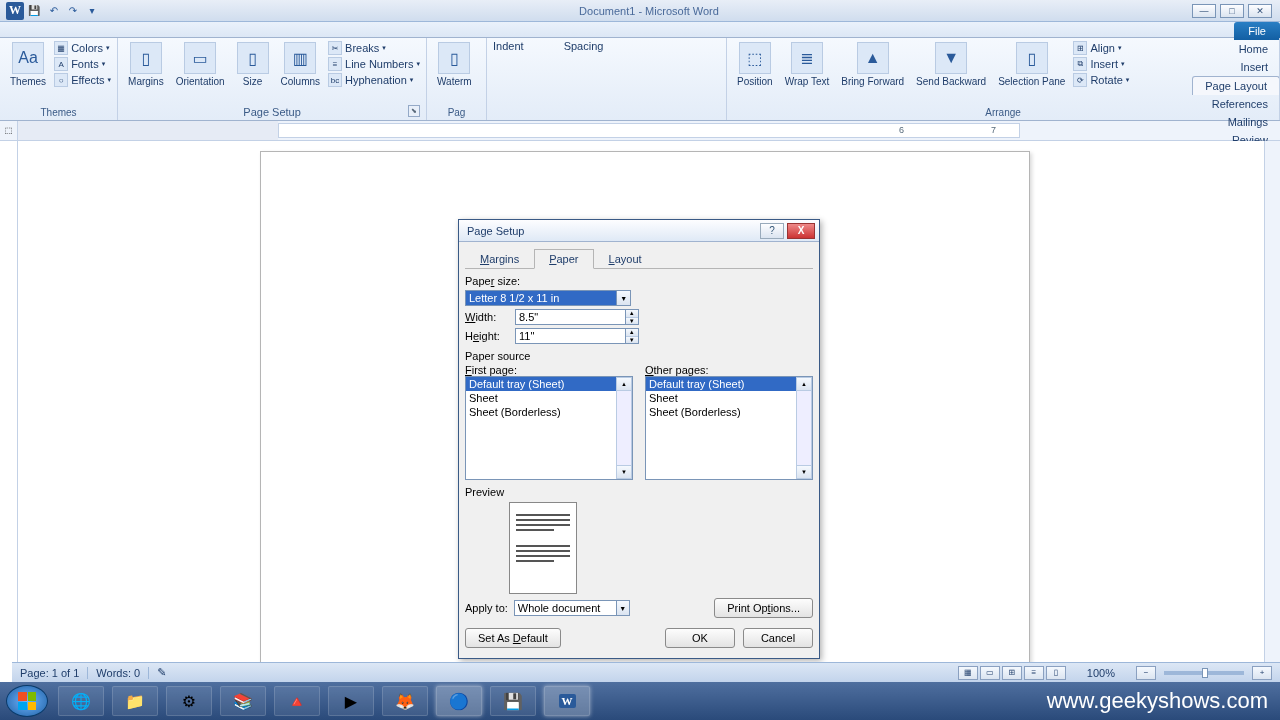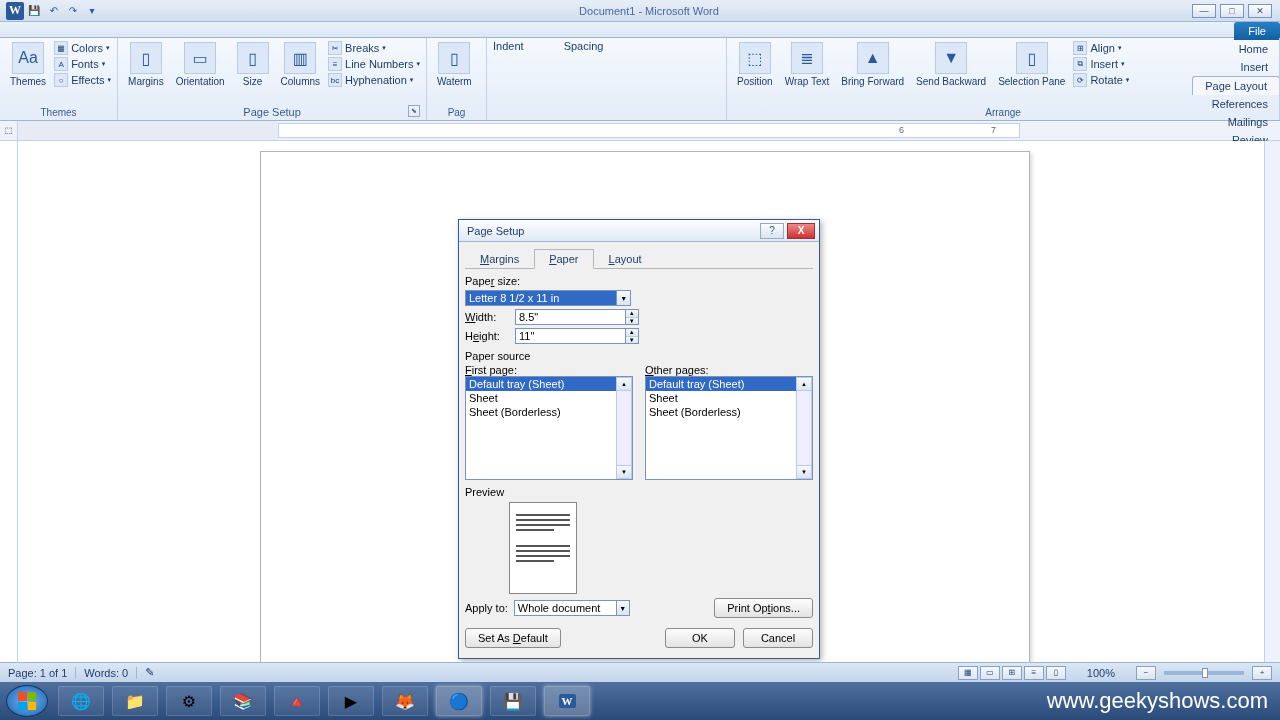--- a/index.html
+++ b/index.html
@@ -77,21 +77,21 @@
 .list-scroll .track { height:calc(100% - 28px); border:1px solid #b9cbe3; border-top:none;border-bottom:none; background:#eef;}
 .preview-box { border:1px solid #888; width:68px; height:92px; background:#fff; margin:4px 0 4px 44px; padding:8px 6px;}
 .preview-box .ln { height:2px; background:#555; margin:3px 0;}
 .preview-box .ln.short { width:70%;}
 .preview-box .gap { height:8px;}
 .dlg-bottom-btns { display:flex; gap:8px; margin-top:10px;justify-content:space-between;}
 .btn { border:1px solid #8a8a8a; background:linear-gradient(#fdfdfd,#e3e3e3); padding:3px 12px; border-radius:3px; min-width:70px; text-align:center; cursor:default;}
 .btn.small { min-width:0;}
 
 
-.statusbar { position:absolute; bottom:38px; left:0; right:0; height:20px; background:linear-gradient(#dce7f5,#c3d4ec); border-top:1px solid #9db7d9; display:flex; align-items:center; padding:0 8px; color:#1f3d6a; font-size:10px;}
+.statusbar { position:absolute; bottom:38px; left:12px; right:0; height:20px; background:linear-gradient(#dce7f5,#c3d4ec); border-top:1px solid #9db7d9; display:flex; align-items:center; padding:0 8px; color:#1f3d6a; font-size:10px;}
 .statusbar .sep { width:1px; height:12px; background:#9db7d9; margin:0 8px;}
 .status-right { margin-left:auto; display:flex; align-items:center; gap:2px;}
 .view-btn { width:20px;height:14px;border:1px solid #8aa0c0;background:linear-gradient(#f5f9fe,#dbe4f0);display:flex;align-items:center;justify-content:center;font-size:8px;}
 .zoom-slider { width:80px;height:4px;background:#9db7d9;position:relative;margin:0 6px;}
 .zoom-thumb { position:absolute;left:38px;top:-3px;width:6px;height:10px;background:#fff;border:1px solid #7a95b7;}
 
 
 .taskbar { position:absolute; bottom:0; left:0; right:0; height:38px; background:linear-gradient(#4f6f9f,#2a4a7a); display:flex; align-items:center;}
 .start { width:42px; height:32px; margin:0 6px; border-radius:50%; background:radial-gradient(#6fb6ff,#1f5fa3); border:1px solid #0a3a6a; display:flex;align-items:center;justify-content:center;}
 .start div { width:18px;height:18px; display:grid; grid-template-columns:1fr 1fr; gap:1px;}

